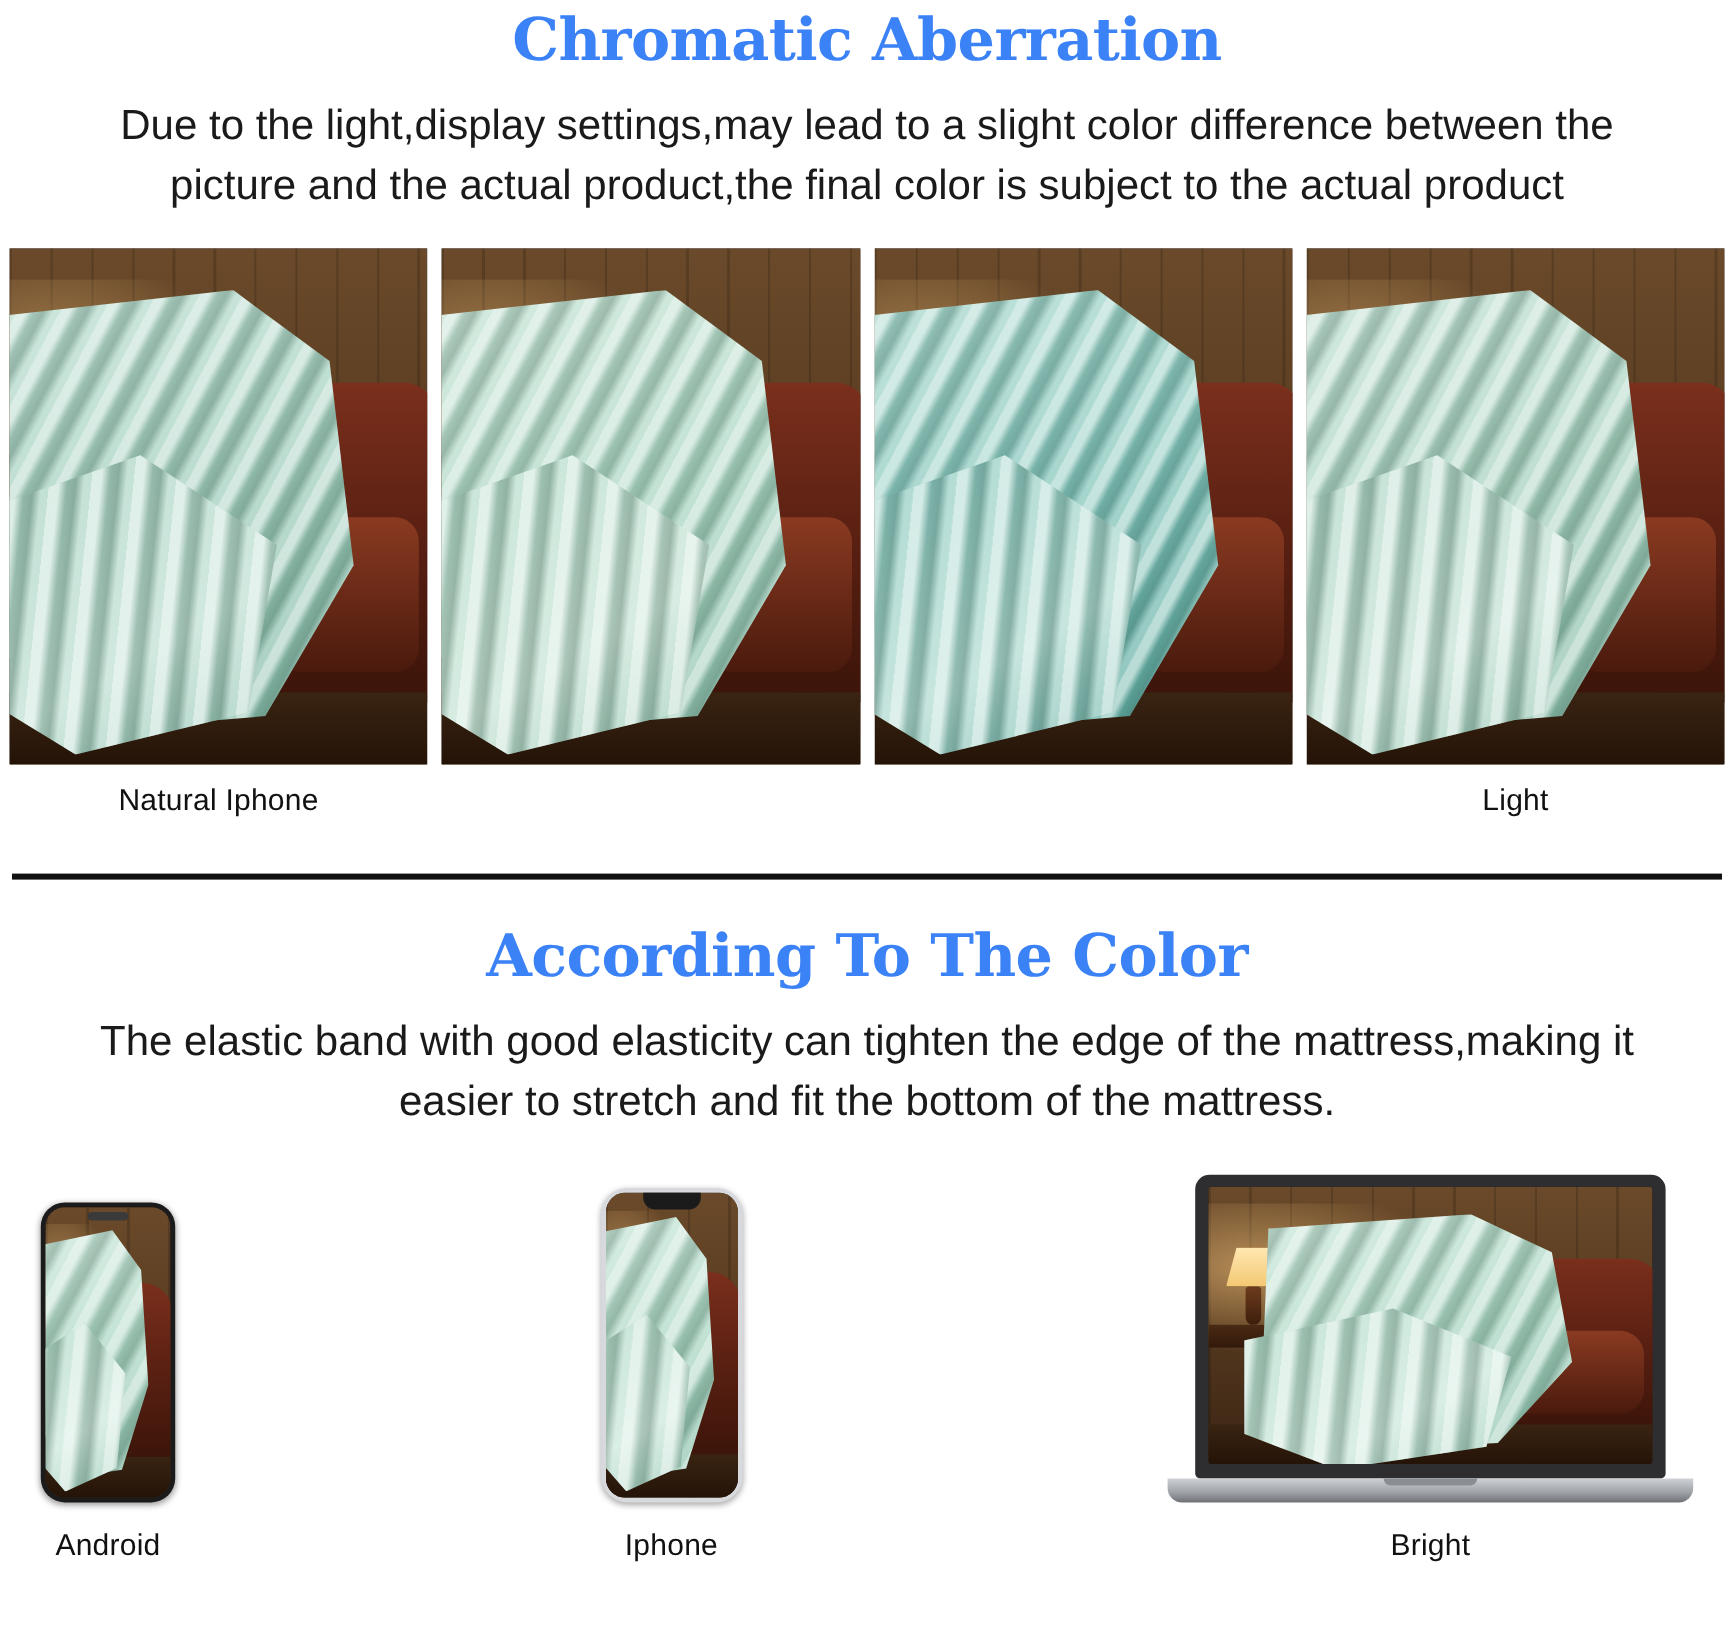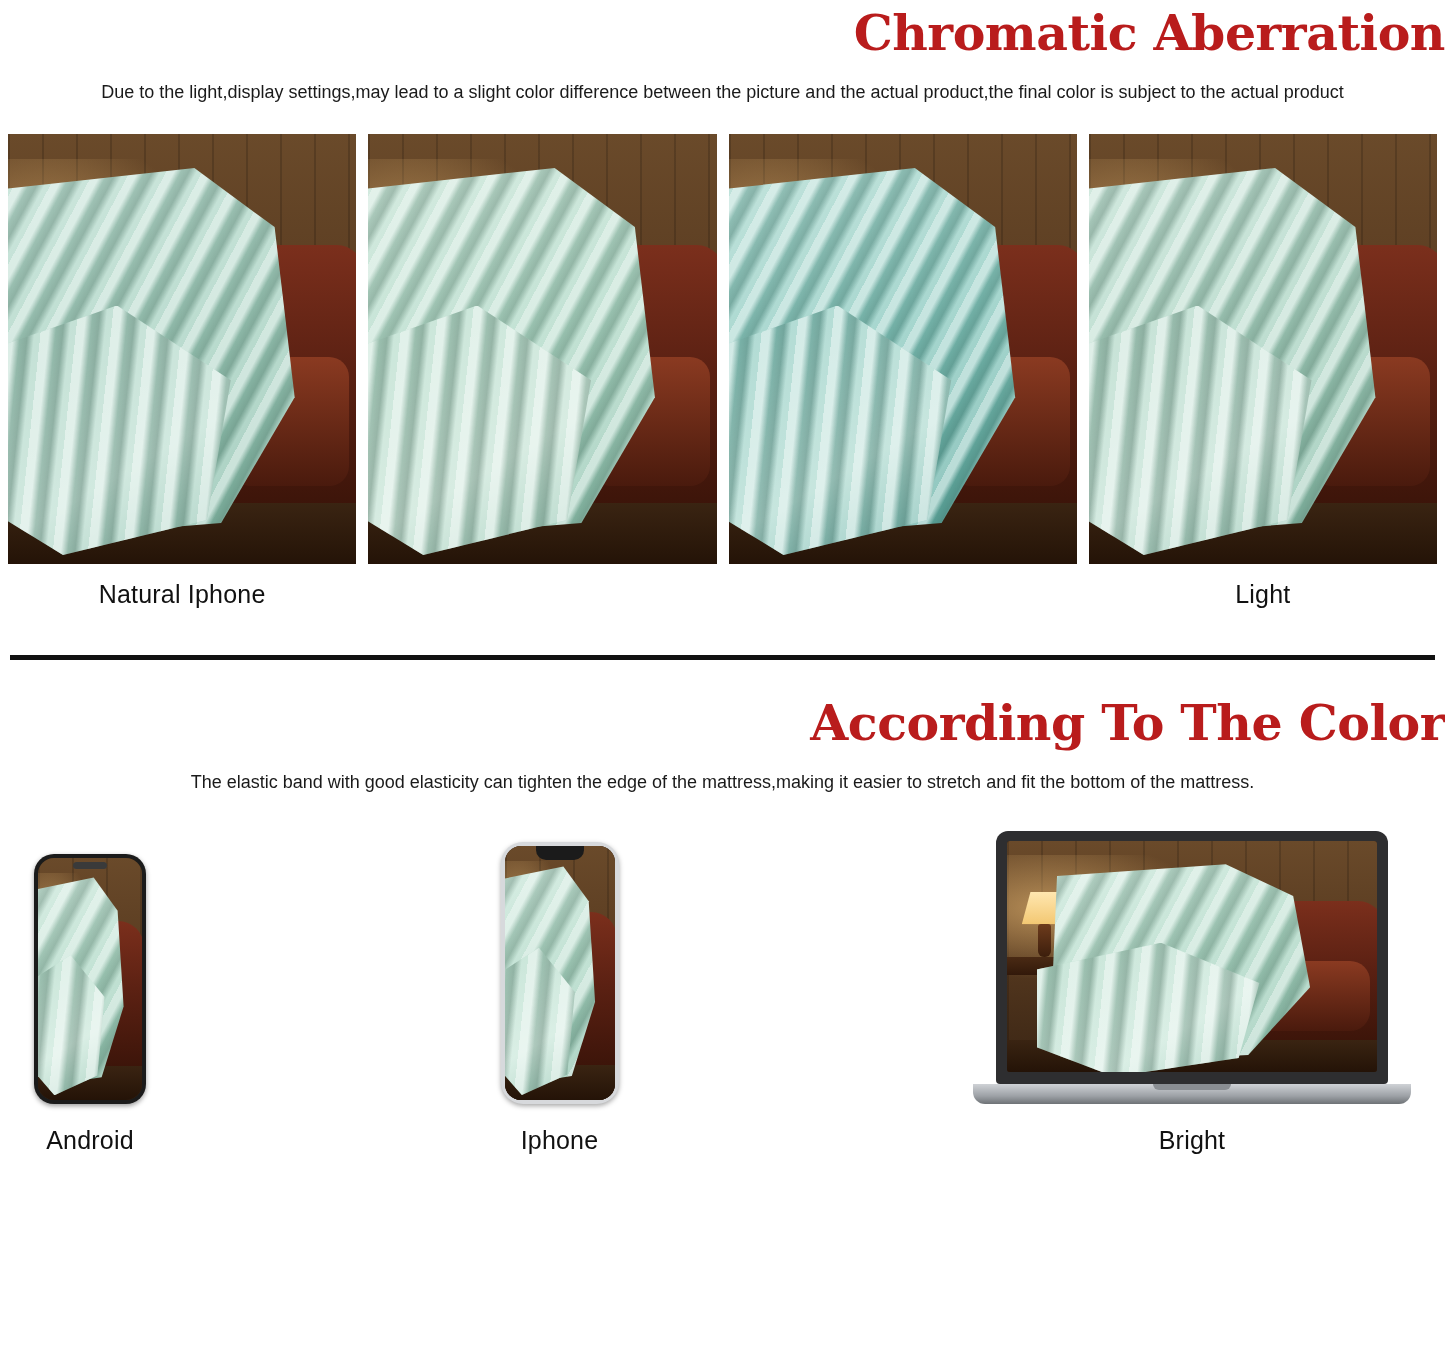--- a/index.html
+++ b/index.html
@@ -9,31 +9,31 @@
     width: 1445px;
   }
   body {
     font-family: "Liberation Sans", sans-serif;
     color: #111;
   }
   .page { width: 1445px; position: relative; }
 
   
   .title {
-    text-align: right;
+    text-align: center;
     font-weight: bold;
     font-size: 49px;
     letter-spacing: -0.5px;
     margin: 4px 0 18px 0;
     font-family: "DejaVu Serif", serif;
-    color: #b91c1c;
+    color: #3b82f6;
   }
   .subtitle {
     text-align: center;
-    font-size: 18px;
+    font-size: 35px;
     line-height: 1.42;
     color: #1a1a1a;
     max-width: 1340px;
     margin: 0 auto;
     padding: 0 30px;
   }
 
   
   .strip {
     display: flex;

